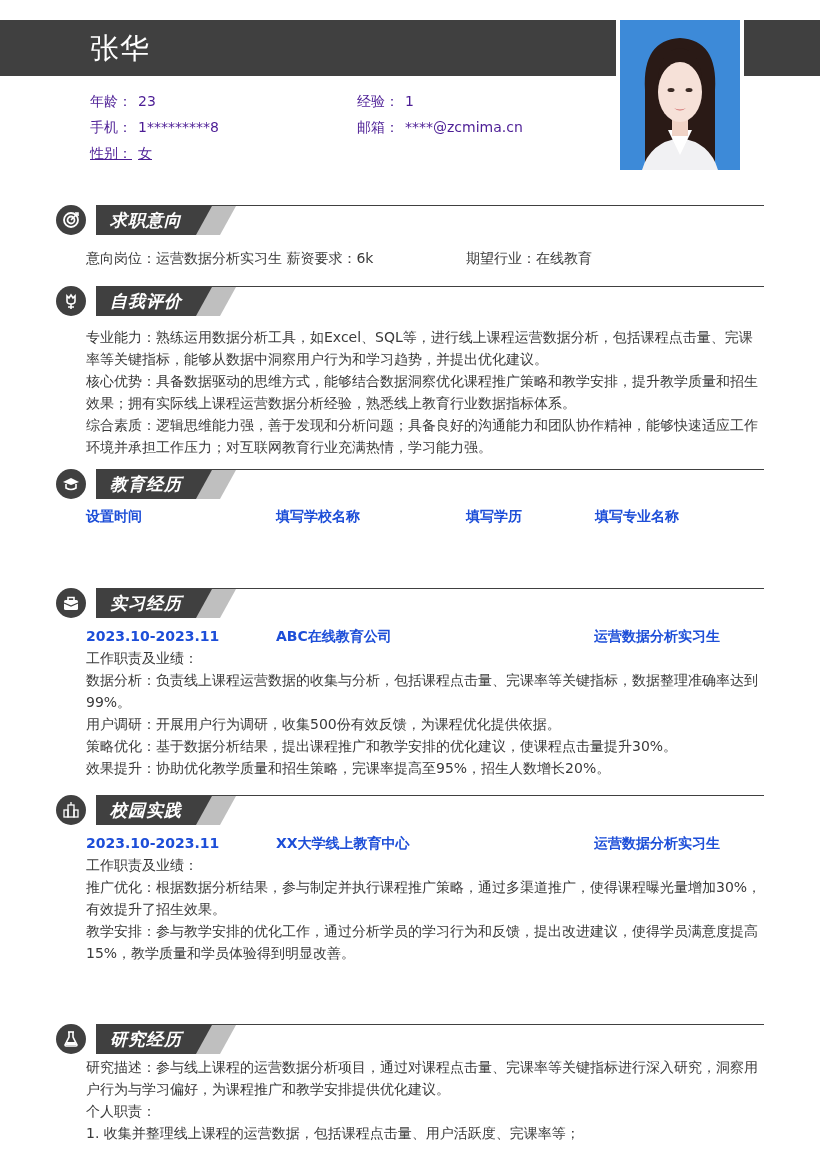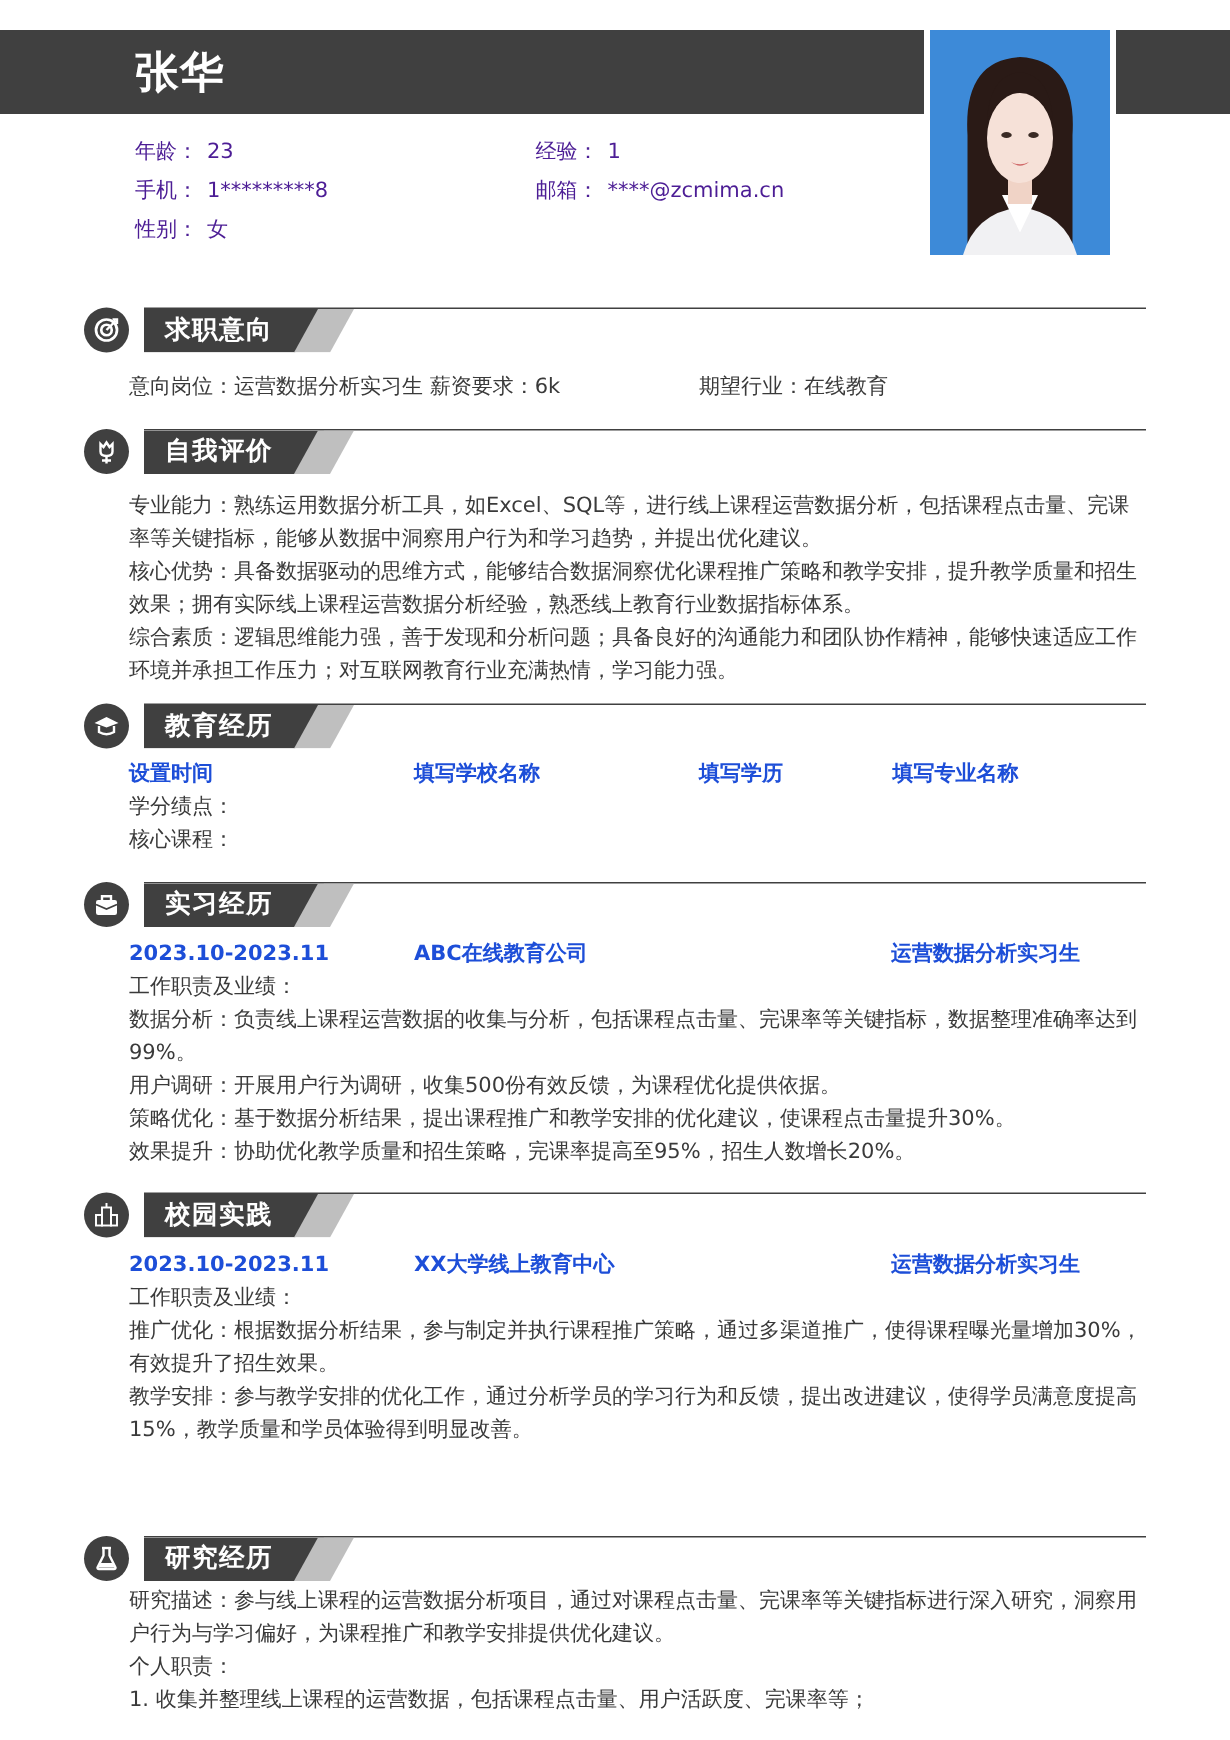--- a/index.html
+++ b/index.html
@@ -1,34 +1,34 @@
 <!DOCTYPE html>
 <html><head>
 <meta charset="utf-8">
 <style>
   * { box-sizing: border-box; margin: 0; padding: 0; }
   html, body { width: 820px; height: 1160px; overflow: hidden; background: #ffffff; }
   body { font-family: "DejaVu Sans", "Liberation Sans", sans-serif; color: #3a3a3a; position: relative; }
 
   .header-bar { position: absolute; left: 0; top: 20px; width: 616px; height: 56px; background: #404040; }
   .header-bar-right { position: absolute; left: 744px; top: 20px; width: 76px; height: 56px; background: #404040; }
-  .name { position: absolute; left: 90px; top: 28px; font-size: 29px; font-weight: bold; color: #ffffff; letter-spacing: 1px; line-height: 40px; }
+  .name { position: absolute; left: 90px; top: 28px; font-size: 29px; font-weight: normal; color: #ffffff; letter-spacing: 1px; line-height: 40px; }
 
   .photo { position: absolute; left: 620px; top: 20px; width: 120px; height: 150px; background: #3d8ad8; overflow: hidden; }
   .photo svg { width: 100%; height: 100%; display: block; }
 
   .info { position: absolute; font-size: 14px; color: #4c1d95; line-height: 20px; }
   .info .lbl { margin-right: 6px; }
 
   .section { position: absolute; left: 56px; width: 708px; }
   .sec-head { position: relative; height: 32px; }
   .sec-line { position: absolute; left: 40px; right: 0; top: 0; height: 1px; background: #404040; }
   .sec-icon { position: absolute; left: 0; top: 0; width: 30px; height: 30px; border-radius: 50%; background: #404040; display: flex; align-items: center; justify-content: center; }
   .sec-icon svg { width: 18px; height: 18px; }
-  .sec-title-box { position: absolute; left: 40px; top: 1px; height: 45px; width: 146px; }
+  .sec-title-box { position: absolute; left: 40px; top: 1px; height: 45px; width: 146px; font-style: italic; }
   .sec-title-dark { position: absolute; left: 0; top: 0; height: 29px; width: 120px; background: #404040; clip-path: polygon(0 0, 100% 0, 84% 100%, 0 100%); }
   .sec-title-light { position: absolute; left: 100px; top: 0; height: 29px; width: 40px; background: #bfbfbf; clip-path: polygon(40% 0, 100% 0, 60% 100%, 0 100%); }
   .sec-title-text { position: absolute; left: 14px; top: 3px; font-size: 17px; font-weight: bold; color: #ffffff; line-height: 23px; letter-spacing: 1px; }
 
   .body-text { font-size: 14px; line-height: 22px; color: #3a3a3a; padding-left: 30px; }
   .row { display: flex; font-size: 14px; line-height: 22px; }
   .bold-row { font-weight: bold; color: #1d4ed8; }
   .p { display: block; }
 </style>
 </head>
@@ -58,21 +58,21 @@
 </div>
 <div class="info" style="left:357px; top:91px;">
   <span class="lbl">经验：</span><span>1</span>
 </div>
 <div class="info" style="left:90px; top:117px;">
   <span class="lbl">手机：</span><span>1*********8</span>
 </div>
 <div class="info" style="left:357px; top:117px;">
   <span class="lbl">邮箱：</span><span>****@zcmima.cn</span>
 </div>
-<div class="info" style="left:90px; top:143px;">
+<div class="info" style="left:90px; top:143px;text-decoration:underline;">
   <span class="lbl">性别：</span><span>女</span>
 </div>
 
 <div class="section" style="top:205px;">
   <div class="sec-head">
     <div class="sec-line"></div>
     <div class="sec-icon">
       <svg viewBox="0 0 18 18">
           <circle cx="9" cy="9" r="7" fill="none" stroke="#fff" stroke-width="1.8"></circle>
           <circle cx="9" cy="9" r="3.5" fill="none" stroke="#fff" stroke-width="1.8"></circle>
@@ -132,24 +132,20 @@
       <div class="sec-title-light"></div>
       <div class="sec-title-text">教育经历</div>
     </div>
   </div>
   <div class="row bold-row body-text" style="margin-top:4px;">
     <span style="width:190px;">设置时间</span>
     <span style="width:190px;">填写学校名称</span>
     <span style="width:129px;">填写学历</span>
     <span>填写专业名称</span>
   </div>
-  <div class="body-text">
-    <span class="p">学分绩点：</span>
-    <span class="p">核心课程：</span>
-  </div>
 </div>
 
 <div class="section" style="top:588px;">
   <div class="sec-head">
     <div class="sec-line"></div>
     <div class="sec-icon">
       <svg viewBox="0 0 18 18">
           <rect x="2" y="6" width="14" height="10" rx="1.5" fill="#fff"></rect>
           <path d="M6 6 L6 3.5 L12 3.5 L12 6" fill="none" stroke="#fff" stroke-width="1.6"></path>
           <path d="M2 9 L9 12 L16 9" fill="none" stroke="#404040" stroke-width="1.2"></path>

